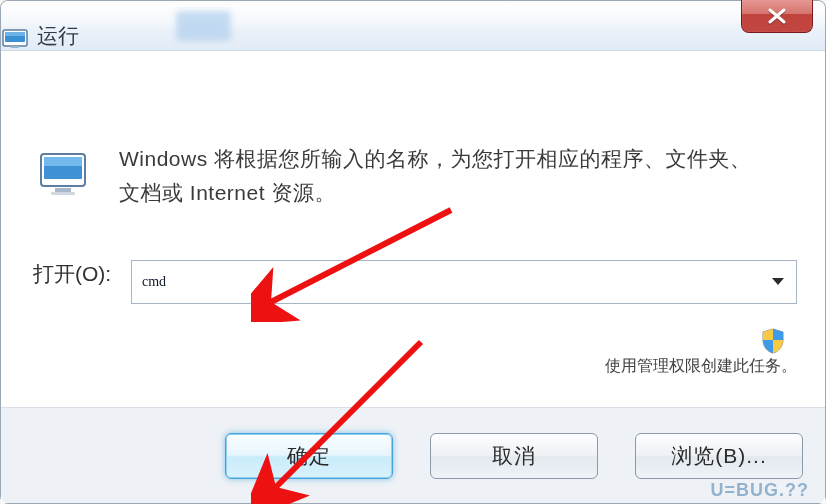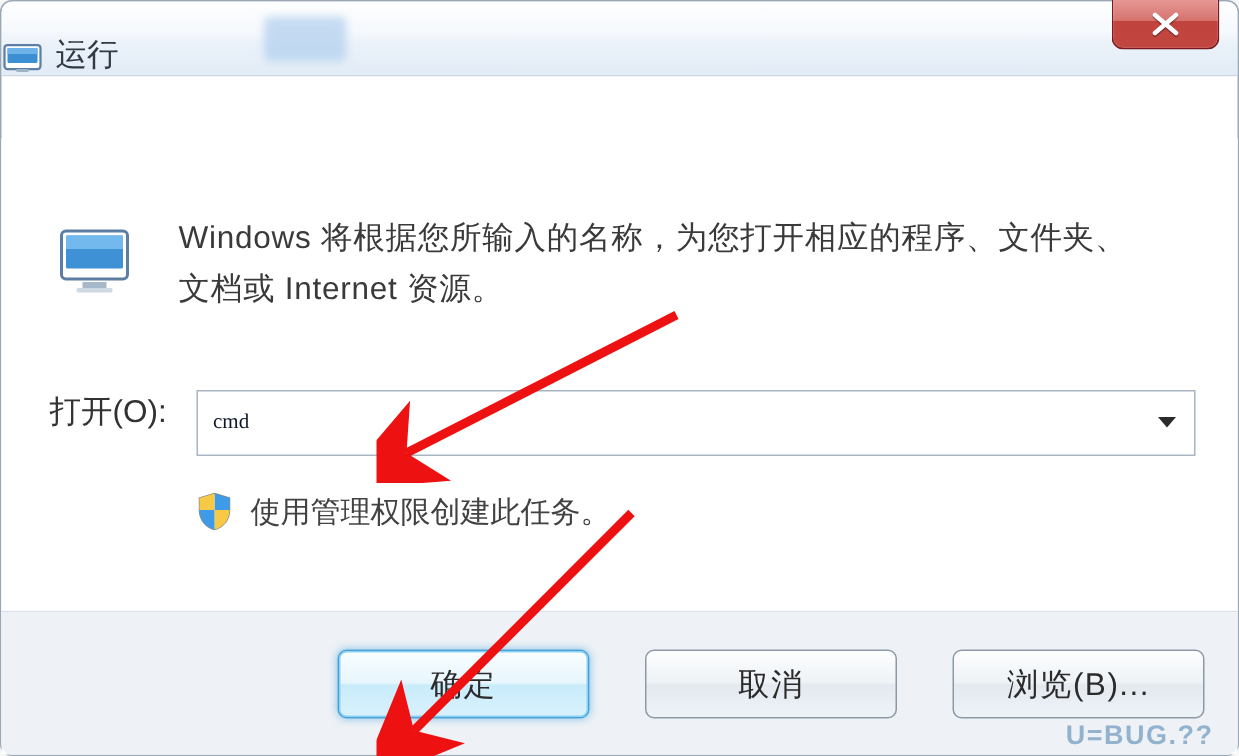--- a/index.html
+++ b/index.html
@@ -96,23 +96,23 @@
     padding:4px 8px 4px 10px;
     font-family:Liberation Serif, serif;
     background:transparent;
   }
   @keyframes blink{50%{opacity:0;}}
   .combo-arrow{
     width:36px;height:100%;
     display:flex;align-items:center;justify-content:center;
   }
   .admin-row{
-    display:flex;align-items:flex-start;
+    display:flex;align-items:flex-end;
     margin-top:24px;margin-left:100px;
-    font-size:20px;color:#424242;
+    font-size:16px;color:#424242;flex-direction:column;
   }
   .shield{
     width:26px;height:28px;margin-right:10px;
   }
   .footer{
     height:96px;
     background:#eef2f6;
     border-top:1px solid #d9e0e8;
     display:flex;align-items:center;justify-content:flex-end;
     padding-right:22px;gap:37px;

